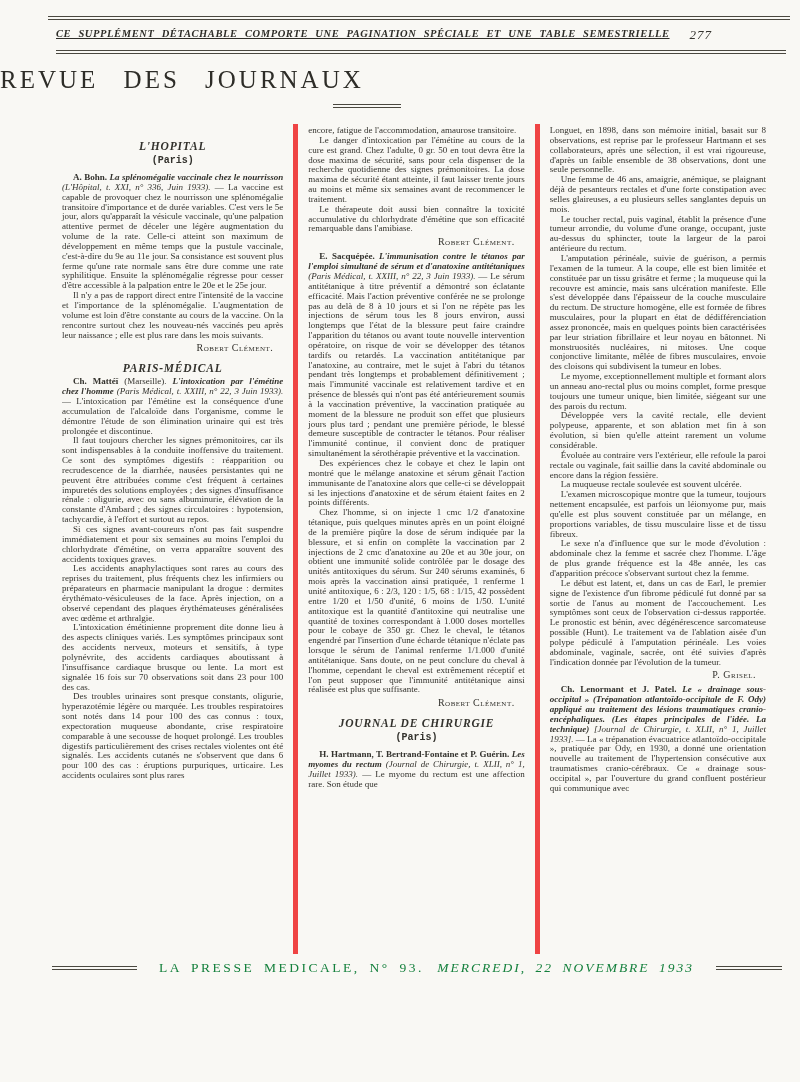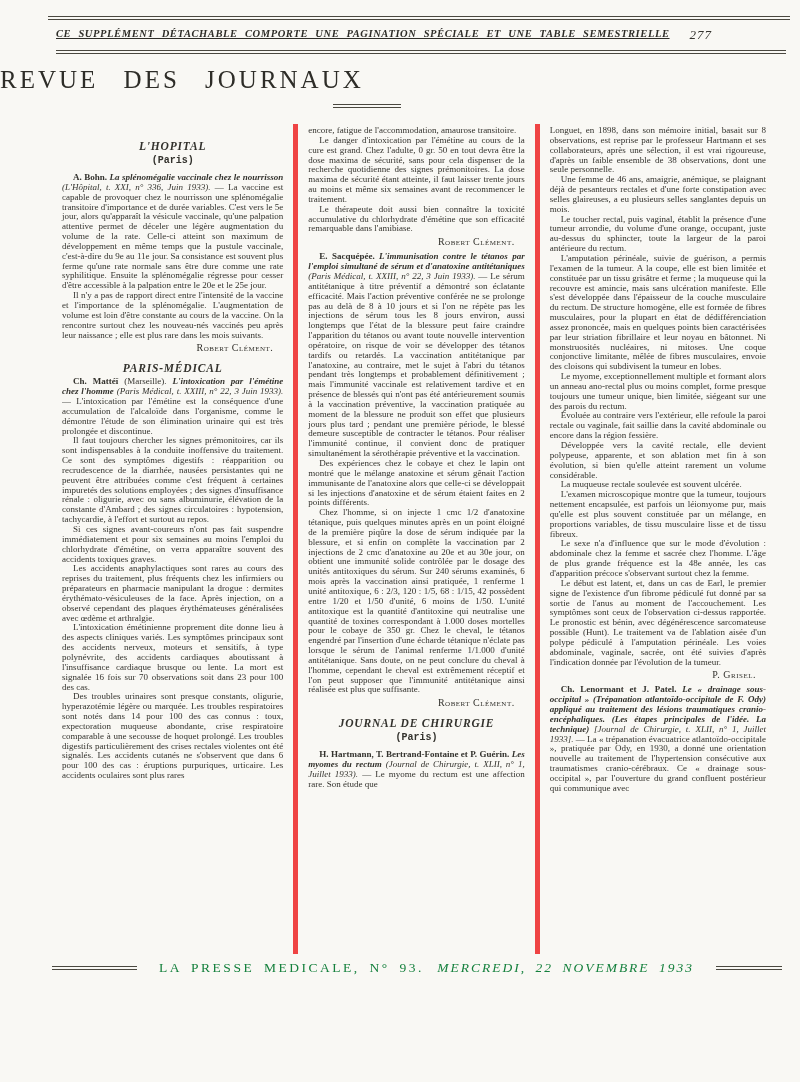--- a/index.html
+++ b/index.html
@@ -131,22 +131,22 @@
         <div class="journal-heading"><span>JOURNAL DE CHIRURGIE</span></div>
         <div class="journal-place"><span>(Paris)</span></div>
         <p class="para"><span class="seg-bold">H. Hartmann, T. Bertrand-Fontaine et P. Guérin. </span><span class="seg-bolditalic">Les myomes du rectum </span><span class="seg-italic">(Journal de Chirurgie, t. XLII, n° 1, Juillet 1933). </span><span>— Le myome du rectum est une affection rare. Son étude que</span></p>
       </div>
     <div class="col">
         <p class="para" style="text-indent: 0px;"><span>Longuet, en 1898, dans son mémoire initial, basait sur 8 observations, est reprise par le professeur Hartmann et ses collaborateurs, après une sélection, il est vrai rigoureuse, d'après un faible ensemble de 38 observations, dont une seule personnelle.</span></p>
         <p class="para"><span>Une femme de 46 ans, amaigrie, anémique, se plaignant déjà de pesanteurs rectales et d'une forte constipation avec selles glaireuses, a eu plusieurs selles sanglantes depuis un mois.</span></p>
         <p class="para"><span>Le toucher rectal, puis vaginal, établit la présence d'une tumeur arrondie, du volume d'une orange, occupant, juste au-dessus du sphincter, toute la largeur de la paroi antérieure du rectum.</span></p>
         <p class="para"><span>L'amputation périnéale, suivie de guérison, a permis l'examen de la tumeur. A la coupe, elle est bien limitée et constituée par un tissu grisâtre et ferme ; la muqueuse qui la recouvre est amincie, mais sans ulcération manifeste. Elle s'est développée dans l'épaisseur de la couche musculaire du rectum. De structure homogène, elle est formée de fibres musculaires, pour la plupart en état de dédifférenciation assez prononcée, mais en quelques points bien caractérisées par leur striation fibrillaire et leur noyau en bâtonnet. Ni monstruosités nucléaires, ni mitoses. Une coque conjonctive limitante, mêlée de fibres musculaires, envoie des cloisons qui subdivisent la tumeur en lobes.</span></p>
         <p class="para"><span>Le myome, exceptionnellement multiple et formant alors un anneau ano-rectal plus ou moins complet, forme presque toujours une tumeur unique, bien limitée, siégeant sur une des parois du rectum.</span></p>
+        <p class="para"><span>Développée vers la cavité rectale, elle devient polypeuse, apparente, et son ablation met fin à son évolution, si bien qu'elle atteint rarement un volume considérable.</span></p>
         <p class="para"><span>Évoluée au contraire vers l'extérieur, elle refoule la paroi rectale ou vaginale, fait saillie dans la cavité abdominale ou encore dans la région fessière.</span></p>
-        <p class="para"><span>Développée vers la cavité rectale, elle devient polypeuse, apparente, et son ablation met fin à son évolution, si bien qu'elle atteint rarement un volume considérable.</span></p>
         <p class="para"><span>La muqueuse rectale soulevée est souvent ulcérée.</span></p>
         <p class="para"><span>L'examen microscopique montre que la tumeur, toujours nettement encapsulée, est parfois un léiomyome pur, mais qu'elle est plus souvent constituée par un mélange, en proportions variables, de tissu musculaire lisse et de tissu fibreux.</span></p>
         <p class="para"><span>Le sexe n'a d'influence que sur le mode d'évolution : abdominale chez la femme et sacrée chez l'homme. L'âge de plus grande fréquence est la 48e année, les cas d'apparition précoce s'observant surtout chez la femme.</span></p>
         <p class="para"><span>Le début est latent, et, dans un cas de Earl, le premier signe de l'existence d'un fibrome pédiculé fut donné par sa sortie de l'anus au moment de l'accouchement. Les symptômes sont ceux de l'observation ci-dessus rapportée. Le pronostic est bénin, avec dégénérescence sarcomateuse possible (Hunt). Le traitement va de l'ablation aisée d'un polype pédiculé à l'amputation périnéale. Les voies abdominale, vaginale, sacrée, ont été suivies d'après l'indication donnée par l'évolution de la tumeur.</span></p>
         <div class="signature"><span>P. Grisel.</span></div>
         <p class="para"><span class="seg-bold">Ch. Lenormant et J. Patel. </span><span class="seg-bolditalic">Le « drainage sous-occipital » (Trépanation atlantoïdo-occipitale de F. Ody) appliqué au traitement des lésions traumatiques cranio-encéphaliques. (Les étapes principales de l'idée. La technique) </span><span class="seg-italic">[Journal de Chirurgie, t. XLII, n° 1, Juillet 1933]. </span><span>— La « trépanation évacuatrice atlantoïdo-occipitale », pratiquée par Ody, en 1930, a donné une orientation nouvelle au traitement de l'hypertension consécutive aux traumatismes cranio-cérébraux. Ce « drainage sous-occipital », par l'ouverture du grand confluent postérieur qui communique avec</span></p>
       </div>
   </div>
 
   <div class="footer">

